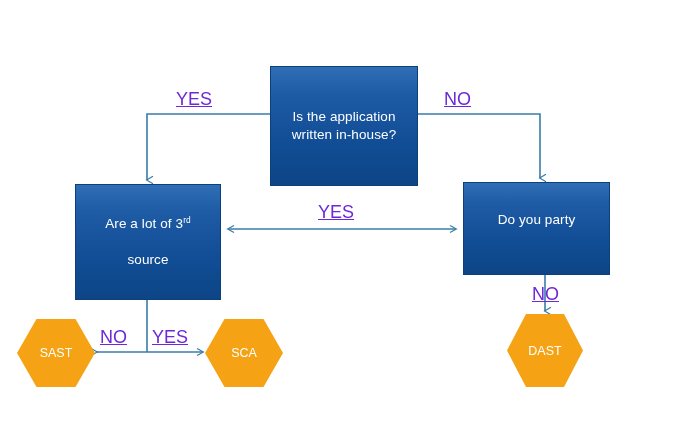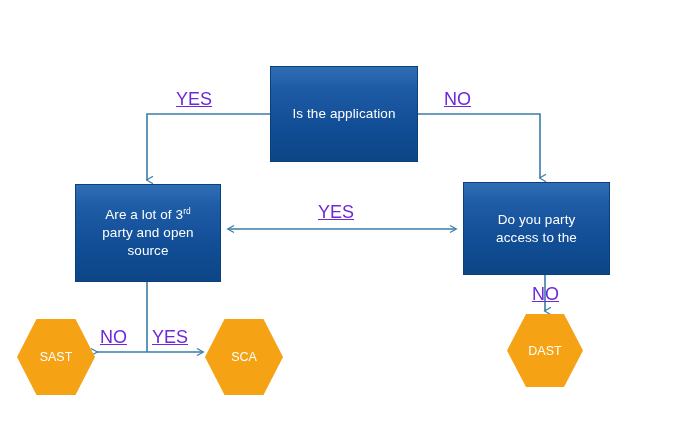--- a/index.html
+++ b/index.html
@@ -33,29 +33,29 @@
     padding: 4px 8px;
     letter-spacing: .1px;
     z-index: 3;
   }
   .decision-box .txt { display: block; }
   .decision-box sup {
     font-size: .62em;
     vertical-align: super;
     line-height: 0;
   }
-  #box-app        { left: 270px; top: 66px;  width: 148px; height: 96px; }
-  #box-thirdparty { left: 75px;  top: 184px; width: 146px; height: 98px; }
+  #box-app        { left: 270px; top: 66px;  width: 148px; height: 120px; }
+  #box-thirdparty { left: 75px;  top: 184px; width: 146px; height: 116px; }
   #box-source     { left: 463px; top: 182px; width: 147px; height: 93px; }
 
   
   .hexagon {
     position: absolute;
     width: 78px;
-    height: 76px;
+    height: 68px;
     background: #f5a214;
     clip-path: polygon(25% 0%, 75% 0%, 100% 50%, 75% 100%, 25% 100%, 0% 50%);
     display: flex;
     align-items: center;
     justify-content: center;
     color: #ffffff;
     font-size: 12.5px;
     z-index: 4;
   }
   #hex-sast { left: 17px;  top: 319px; }
@@ -116,35 +116,36 @@
     <path d="M147,278 L147,352" fill="none" stroke="#3a7ca8" stroke-width="1.6"></path>
 
     <path d="M147,352 L97,352" fill="none" stroke="#3a7ca8" stroke-width="1.4" marker-end="url(#arrow-left)"></path>
 
     <path d="M147,352 L203,352" fill="none" stroke="#3a7ca8" stroke-width="1.4" marker-end="url(#arrow-right)"></path>
   </svg>
 
   <div id="box-app" class="decision-box">
     <span class="txt">
       <span>Is the application</span><br>
+      <span>written in-house?</span>
     </span>
   </div>
 
   <div id="box-thirdparty" class="decision-box">
     <span class="txt">
       <span>Are a lot of 3</span><sup>rd</sup><br>
-      <span>party and open</span><br>
+      <br>
       <span>source</span><br>
     </span>
   </div>
 
   <div id="box-source" class="decision-box">
     <span class="txt">
       <span>Do you party</span><br>
-      <span>access to the</span><br>
+      <br>
     </span>
   </div>
 
   <div id="hex-sast" class="hexagon">
     <span>SAST</span>
   </div>
 
   <div id="hex-dast" class="hexagon">
     <span>DAST</span>
   </div>

